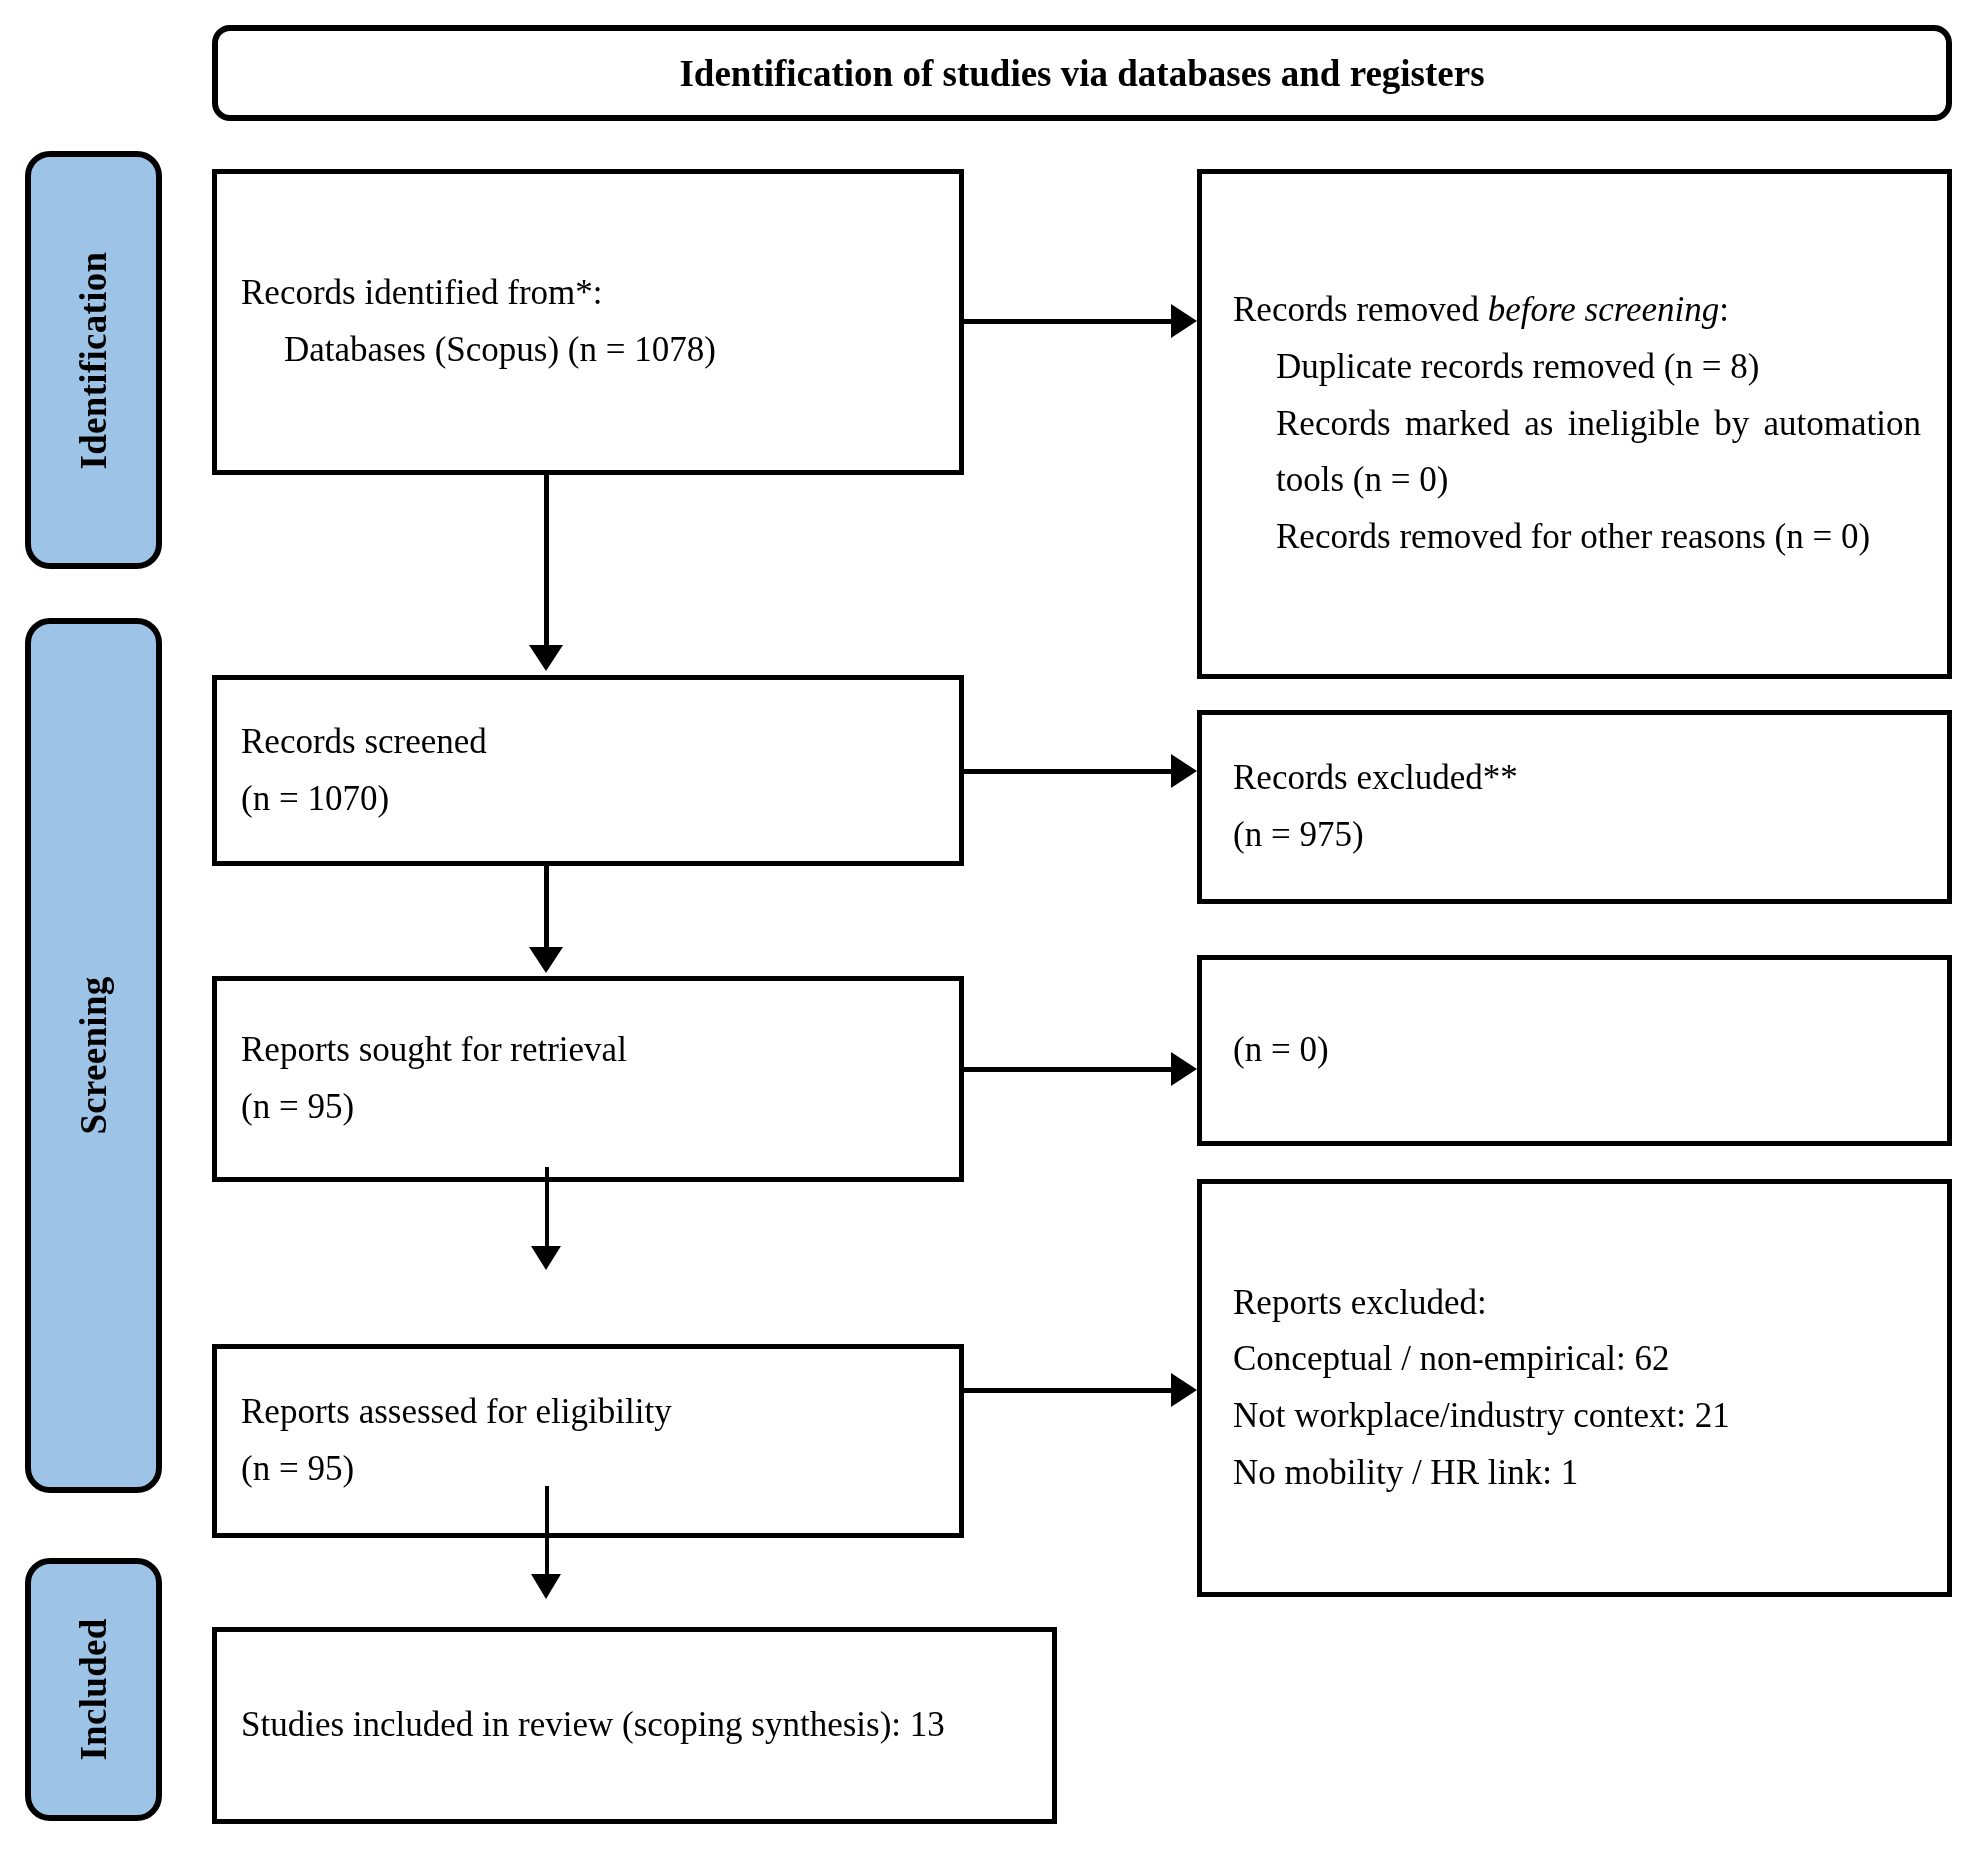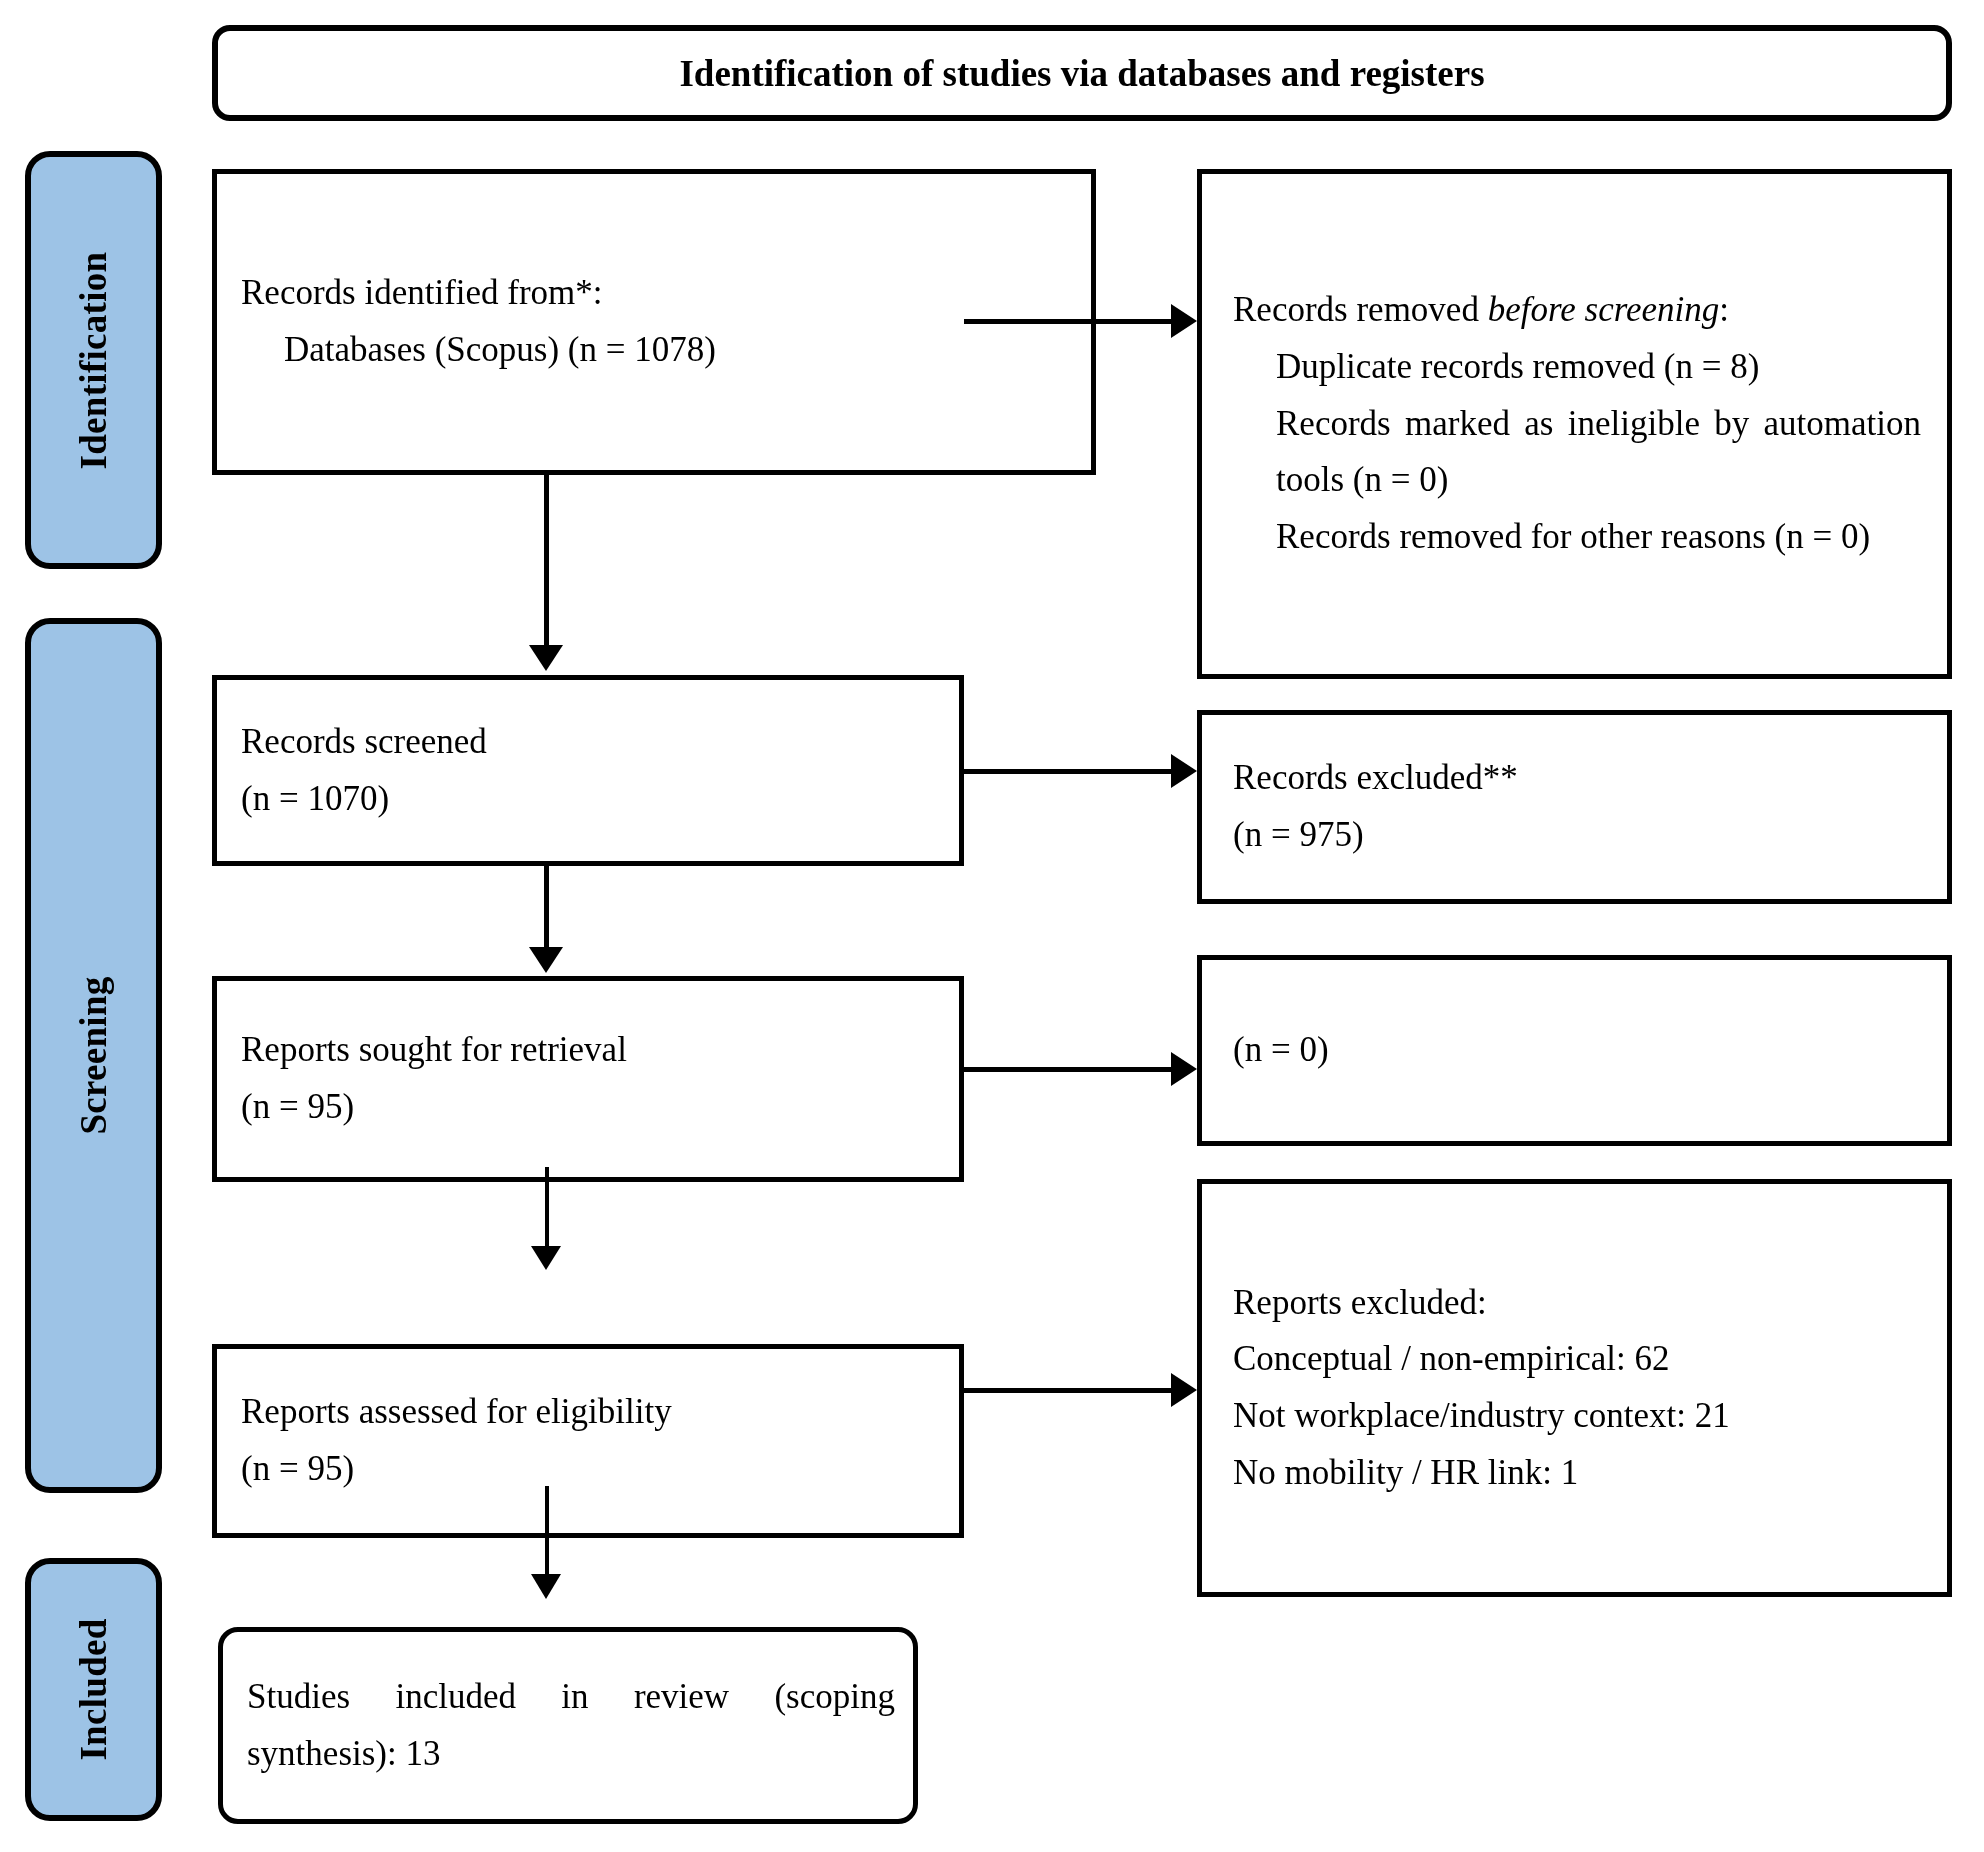--- a/index.html
+++ b/index.html
@@ -127,21 +127,21 @@
   </div>
 
   <div class="stage-tab" style="left:25px; top:618px; width:137px; height:875px;">
     <span class="stage-label">Screening</span>
   </div>
 
   <div class="stage-tab" style="left:25px; top:1558px; width:137px; height:263px;">
     <span class="stage-label">Included</span>
   </div>
 
-  <div class="node-box" style="left:212px; top:169px; width:884px; height:306px;">
+  <div class="node-box" style="left:212px; top:169px; width:752px; height:306px;">
     <div class="line">Records identified from*:</div>
     <div class="line indent">Databases (Scopus) (n = 1078)</div>
   </div>
 
   <div class="node-box justified" style="left:1197px; top:169px; width:755px; height:510px; padding-left:31px; padding-right:26px;">
     <div class="line">
       <span>Records removed </span><span class="em">before screening</span><span>:</span>
     </div>
     <div class="line indent">Duplicate records removed (n = 8)</div>
     <div class="line indent">Records marked as ineligible by automation tools (n = 0)</div>
@@ -172,21 +172,21 @@
     <div class="line">(n = 95)</div>
   </div>
 
   <div class="node-box justified" style="left:1197px; top:1179px; width:755px; height:418px; padding-left:31px; padding-right:26px;">
     <div class="line">Reports excluded:</div>
     <div class="line">Conceptual / non-empirical: 62</div>
     <div class="line">Not workplace/industry context: 21</div>
     <div class="line">No mobility / HR link: 1</div>
   </div>
 
-  <div class="node-box justified" style="left:218px; top:1627px; width:700px; height:197px;border-radius:20px;">
+  <div class="node-box justified" style="left:212px; top:1627px; width:845px; height:197px;">
     <div class="line">Studies included in review (scoping synthesis): 13</div>
   </div>
 
   <div class="conn-h" style="left:964px; top:319px; width:209px; height:5.4px;"></div>
   <div class="arrow-right" style="left:1171px; top:304px;"></div>
 
   <div class="conn-v" style="left:544px; top:475px; width:5.4px; height:174px;"></div>
   <div class="arrow-down" style="left:529px; top:645px;"></div>
 
   <div class="conn-h" style="left:964px; top:769px; width:209px; height:5.4px;"></div>

